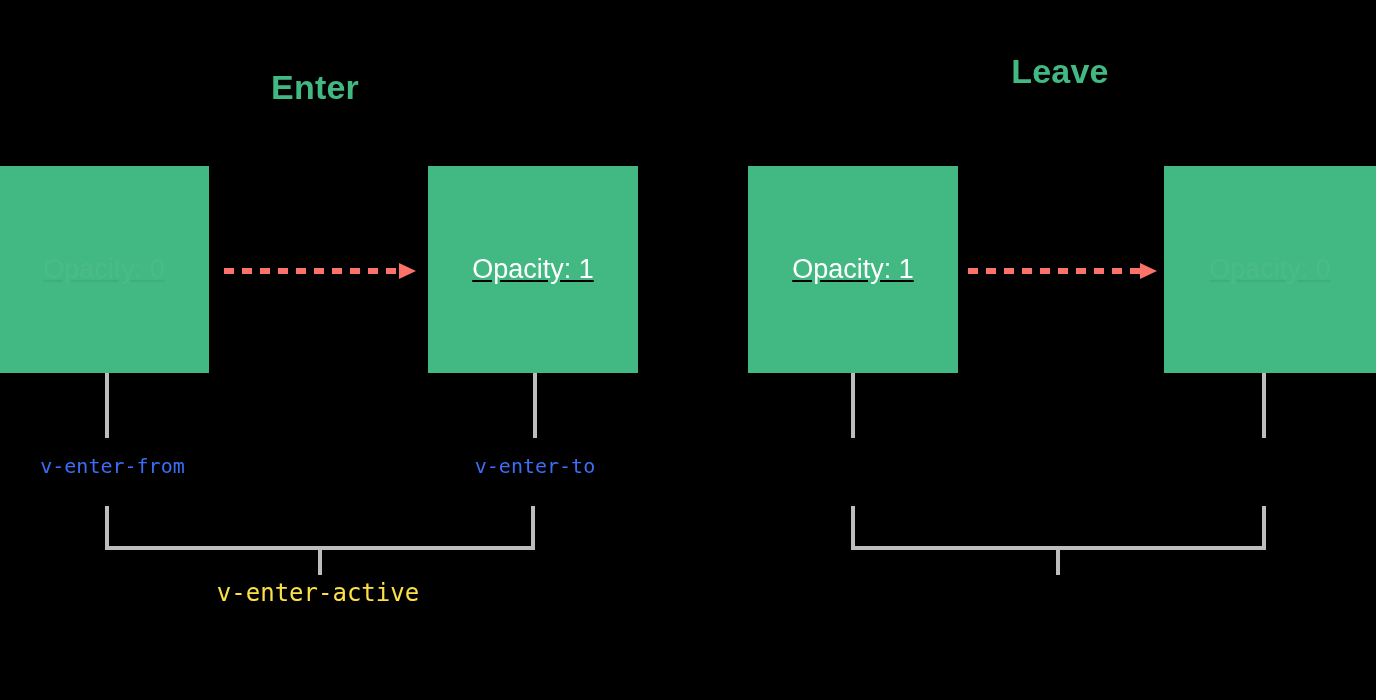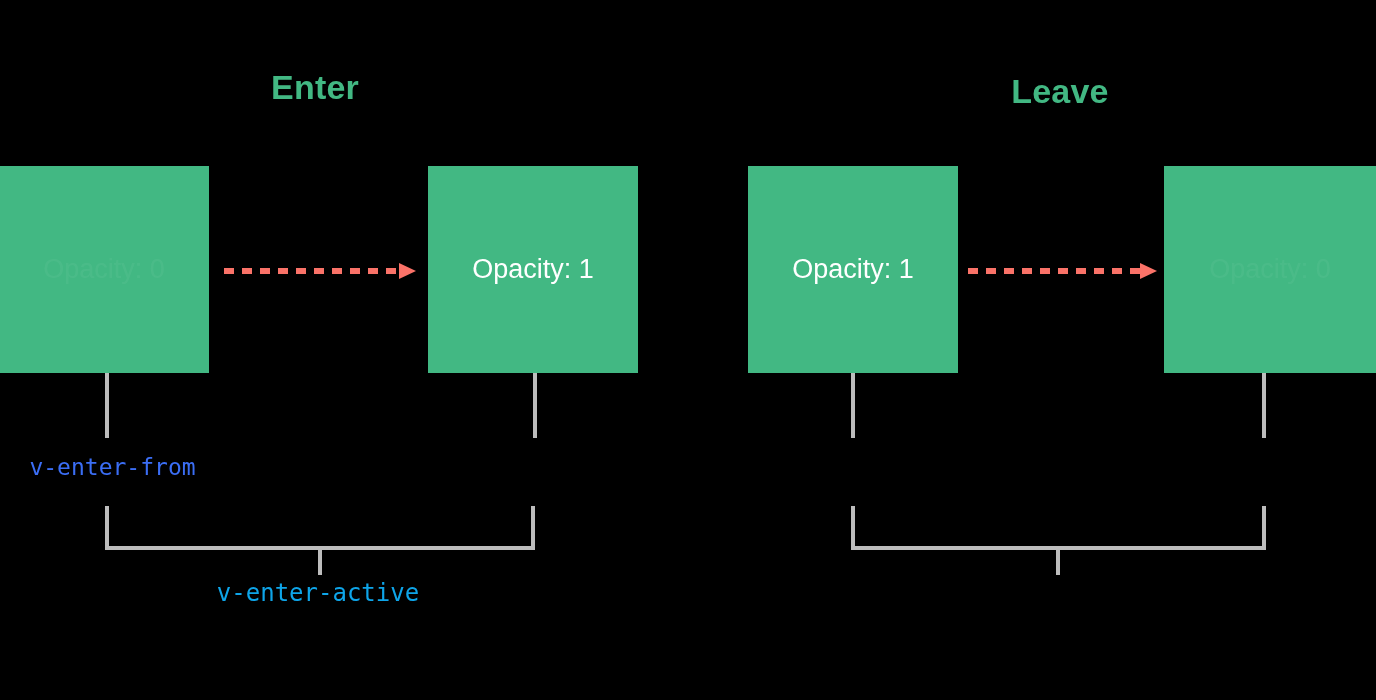--- a/index.html
+++ b/index.html
@@ -22,32 +22,33 @@
     font-family: "Liberation Sans", sans-serif;
     font-weight: bold;
     font-size: 34px;
     color: #42b883;
     letter-spacing: 0.2px;
     white-space: nowrap;
     text-align: center;
     line-height: 1;
   }
   #title-enter { left: 170px; top: 70px; width: 290px; }
-  #title-leave { left: 915px; top: 74px; width: 290px; }
+  #title-leave { left: 915px; top: 54px; width: 290px; }
 
   
   .state-box {
     position: absolute;
     top: 166px;
     width: 210px;
     height: 207px;
     background: #42b883;
     display: flex;
     align-items: center;
     justify-content: center;
+    text-decoration: underline;
   }
   .state-box .box-label {
     font-family: "Liberation Sans", sans-serif;
     font-size: 27px;
     line-height: 1;
     white-space: nowrap;
   }
   .box-label.opaque { color: #ffffff; }
   
   .box-label.faded  { color: #ffffff; opacity: 0.045; }
@@ -102,21 +103,21 @@
   .stem.to-label { top: 373px; height: 65px; }
   #stem-enter-from { left: 105px; }
   #stem-enter-to   { left: 533px; }
   #stem-leave-from { left: 851px; }
   #stem-leave-to   { left: 1262px; }
 
   
   .class-label {
     position: absolute;
     font-family: "DejaVu Sans Mono", monospace;
-    font-size: 23px;
+    font-size: 20px;
     color: #3b6ef5;
     white-space: nowrap;
     text-align: center;
     line-height: 1;
   }
   #label-enter-from { left: 5px;    top: 456px; width: 215px; }
   #label-enter-to   { left: 430px;  top: 456px; width: 210px; }
   #label-leave-from { left: 748px;  top: 456px; width: 215px; }
   #label-leave-to   { left: 1160px; top: 456px; width: 215px; }
 
@@ -140,21 +141,21 @@
     top: 547px;
     background: #bdbdbd;
   }
   #bracket-stem-enter { left: 318px; }
   #bracket-stem-leave { left: 1056px; }
 
   .active-label {
     position: absolute;
     font-family: "DejaVu Sans Mono", monospace;
     font-size: 24px;
-    color: #0ea5e9;
+    color: #fde047;
     white-space: nowrap;
     text-align: center;
     line-height: 1;
   }
   #label-enter-active { left: 168px; top: 581px; width: 300px; }
   #label-leave-active { left: 905px; top: 581px; width: 300px; }
 </style>
 </head>
 <body>
 
@@ -173,20 +174,21 @@
 
   <div id="arrow-enter" class="arrow">
     <div class="shaft"></div>
     <div class="head"></div>
   </div>
 
   <div id="stem-enter-from" class="stem to-label"></div>
   <div id="stem-enter-to" class="stem to-label"></div>
 
   <div id="label-enter-from" class="class-label">v-enter-from</div>
+  <div id="label-enter-to" class="class-label">v-enter-to</div>
 
   <div id="bracket-enter" class="bracket"></div>
   <div id="bracket-stem-enter" class="bracket-stem"></div>
   <div id="label-enter-active" class="active-label">v-enter-active</div>
 
   <div id="box-leave-from" class="state-box">
     <span class="box-label opaque">Opacity: 1</span>
   </div>
 
   <div id="box-leave-to" class="state-box">

